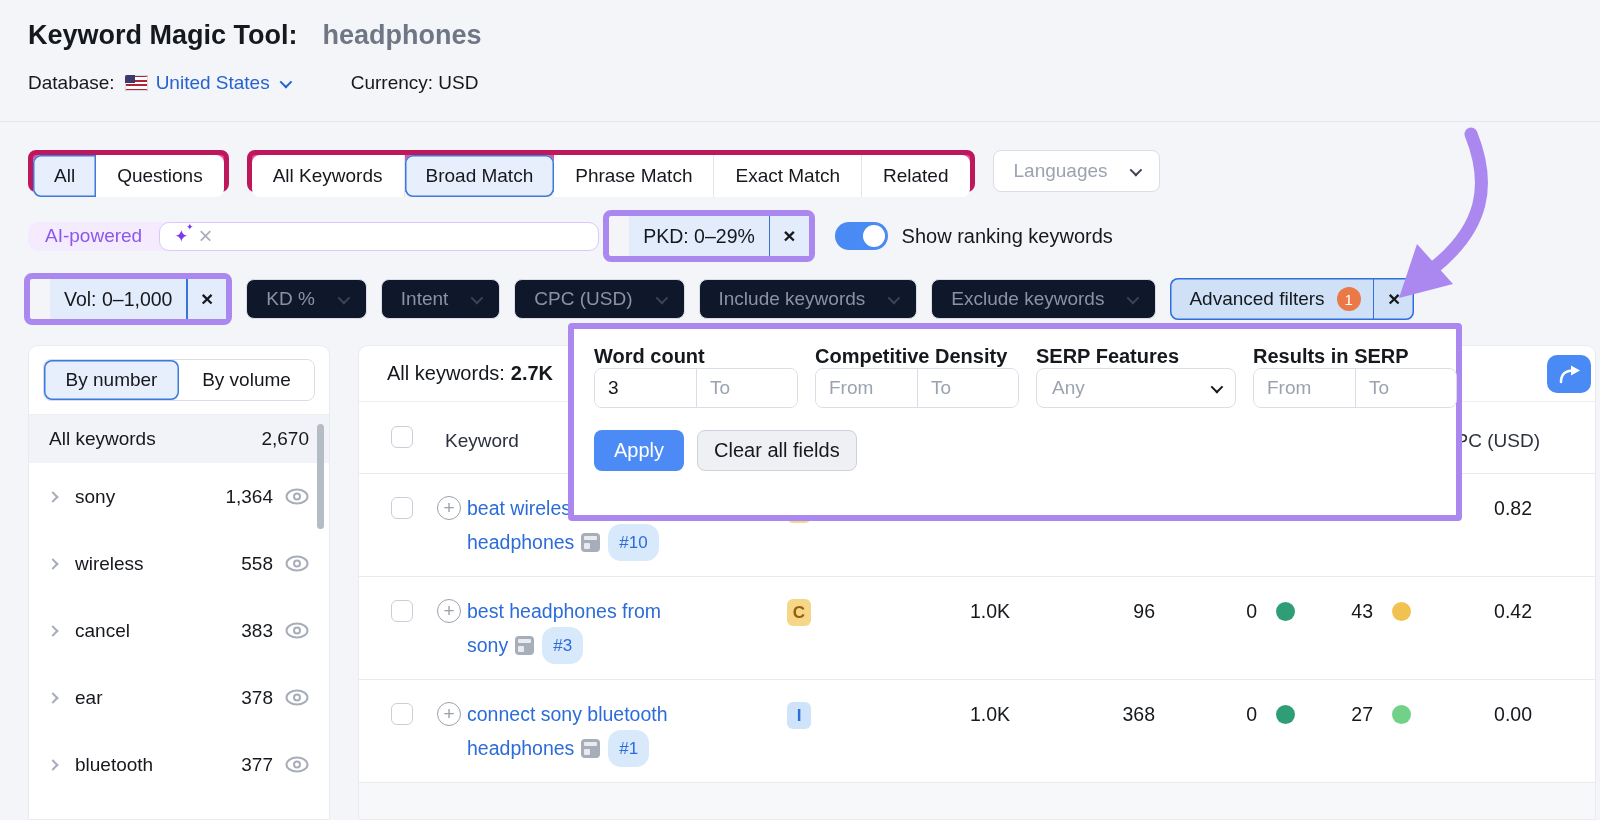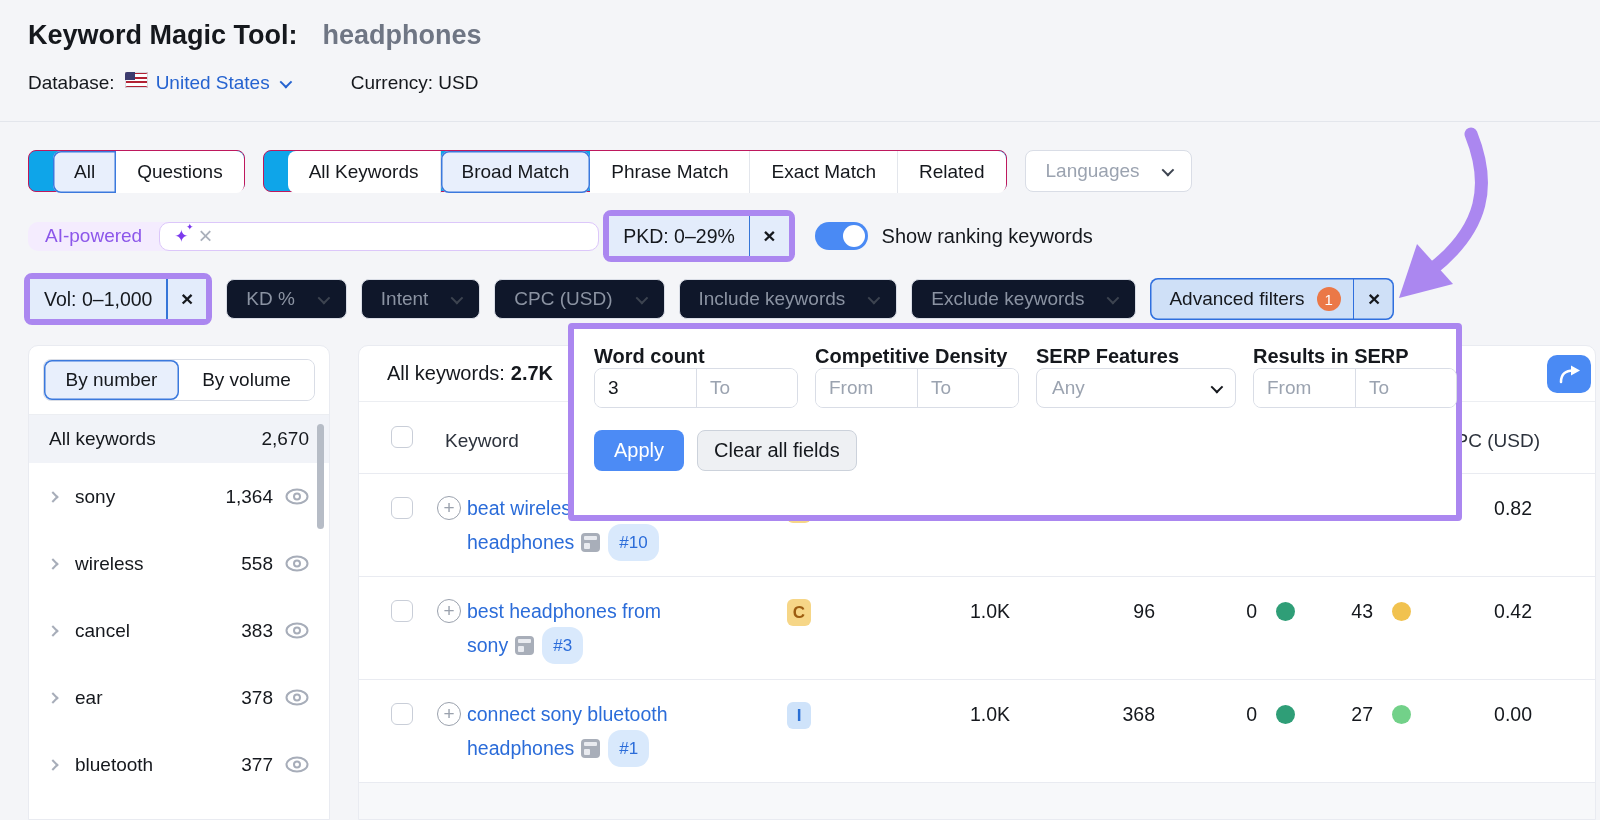--- a/index.html
+++ b/index.html
@@ -3,50 +3,50 @@
 <meta charset="utf-8">
 <style>
   * { margin:0; padding:0; box-sizing:border-box; }
   html,body { width:1600px; height:820px; }
   body { font-family:"Liberation Sans", sans-serif; background:#f4f5f8; color:#15181d; }
   .page { position:relative; width:1600px; height:820px; overflow:hidden; background:#f4f5f8; }
 
   
   .hdr-title { position:absolute; left:28px; top:20px; font-size:27px; font-weight:700; }
   .hdr-title .query { color:#6f7684; margin-left:25px; }
-  .meta-row { position:absolute; left:28px; top:72px; display:flex; align-items:flex-start; font-size:19px; }
+  .meta-row { position:absolute; left:28px; top:72px; display:flex; align-items:center; font-size:19px; }
   .flag { width:23px; height:16px; margin:0 8px 0 10px; position:relative; border-radius:2px; overflow:hidden;
           background:repeating-linear-gradient(#b22234 0 2.3px,#ffffff 2.3px 4.6px); box-shadow:0 0 0 1px #d8dbe2 inset; }
   .flag::after { content:""; position:absolute; left:0; top:0; width:10px; height:8px; background:#3c3b6e; }
   .db-link { color:#2563d0; display:flex; align-items:center; cursor:pointer; }
   .chev { display:inline-block; width:9px; height:9px; border-right:2px solid currentColor; border-bottom:2px solid currentColor; transform:rotate(45deg) translateY(-2px); margin-left:10px; }
   .chev-right { display:inline-block; width:8px; height:8px; border-right:2.5px solid #a7adb9; border-top:2.5px solid #a7adb9; transform:rotate(45deg); }
   .currency { margin-left:62px; }
   .top-divider { position:absolute; left:0; top:121px; width:1600px; height:1px; background:#e3e6ec; }
 
   
   .tabs-row { position:absolute; left:28px; top:150px; display:flex; gap:18px; height:42px; }
-  .btn-group { display:flex; background:#0ea5e9; border:1px solid #be185d; border-radius:8px; overflow:visible;padding-left:24px; }
+  .btn-group { display:flex; background:#ec4899; border:5px solid #be185d; border-radius:8px; overflow:visible; }
   .tab-btn { display:flex; align-items:center; padding:0 21px; font-size:19px; height:42px; border-right:1px solid #e3e6ec; cursor:pointer; background:#fff; border-radius:0; }
   .btn-group .tab-btn:first-child { border-radius:8px 0 0 8px; }
   .btn-group .tab-btn:last-child { border-right:none; border-radius:0 8px 8px 0; }
   .tab-btn.selected { background:#e8effc; box-shadow:0 0 0 1.5px #3b79dd inset; border-radius:8px; border-right:none; }
   .lang-btn { display:flex; align-items:center; gap:12px; background:#fff; border:1px solid #d9dde6; border-radius:8px; padding:0 20px; font-size:19px; color:#9ba3b0; cursor:pointer; }
   .lang-btn .chev { color:#3d4450; }
 
   
   .search-row { position:absolute; left:28px; top:210px; display:flex; align-items:center; height:52px; }
   .ai-group { display:flex; align-items:stretch; background:#f4ecfe; border-radius:10px; height:29px; }
   .ai-label { display:flex; align-items:center; padding:0 17px; color:#8c57ea; font-size:19px; }
   .ai-input-wrap { display:flex; align-items:center; background:#fff; border:1.5px solid #dcc7fa; border-radius:10px; width:440px; padding:0 14px; }
   .sparkle { color:#7c3aed; font-size:17px; line-height:1; position:relative; margin-right:10px; }
   .sparkle::after { content:"✦"; position:absolute; font-size:9px; top:-5px; right:-5px; }
   .ai-input { border:none; outline:none; flex:1; font-size:20px; font-family:"Liberation Sans",sans-serif; color:#15181d; background:transparent; }
   .clear-x { color:#aab0bb; font-size:24px; font-weight:400; cursor:pointer; }
-  .annot { border:6px solid #ab87f0; border-radius:8px; display:flex; }
+  .annot { border:6px solid #ab87f0; border-radius:8px; display:flex;padding-left:20px; }
   .chip { display:flex; align-items:center; background:#e3ecfb; font-size:19.5px; height:40px; }
   .chip .chip-label { padding:0 14px; }
   .chip .chip-div { width:1.5px; height:40px; background:#3575d8; }
   .chip .chip-x { padding:0 13px; font-weight:700; font-size:21px; cursor:pointer; }
   .pkd-annot { margin-left:4px; }
   .toggle { width:53px; height:28px; border-radius:15px; background:#4a8af4; position:relative; margin-left:20px; cursor:pointer; flex:none; }
   .toggle .knob { position:absolute; right:3px; top:3px; width:22px; height:22px; border-radius:50%; background:#fff; }
   .toggle-label { font-size:20px; margin-left:14px; }
 
   

